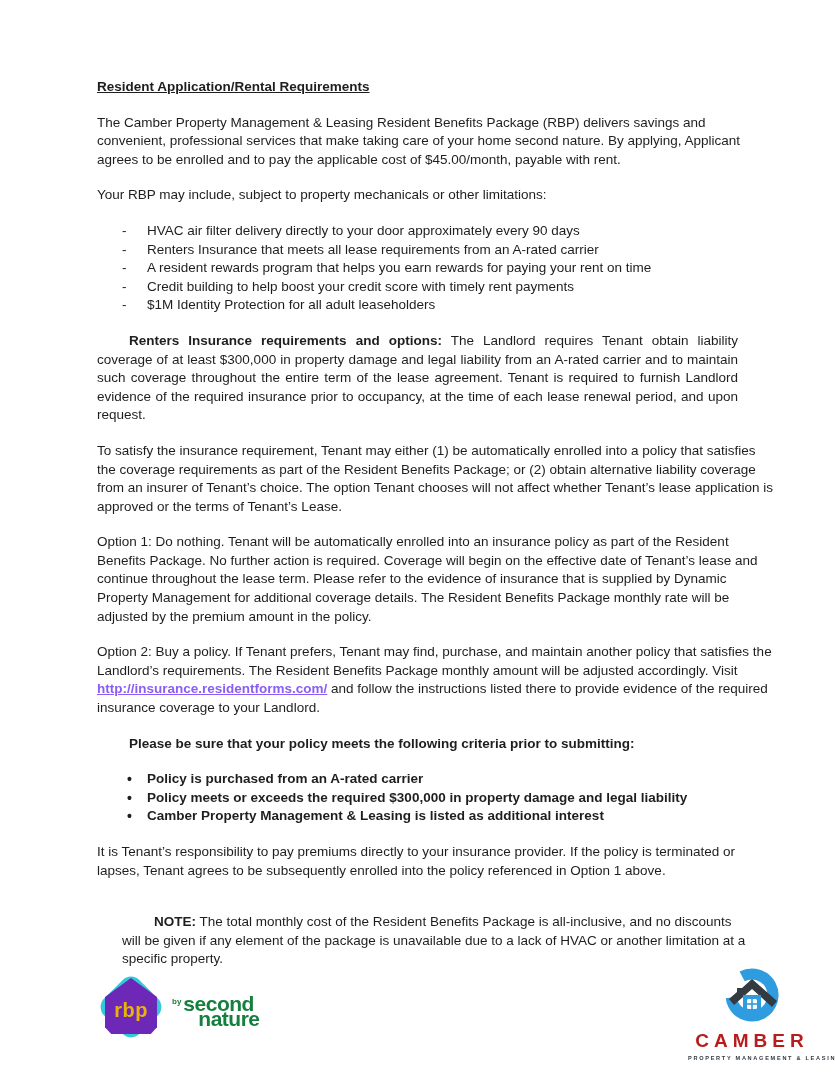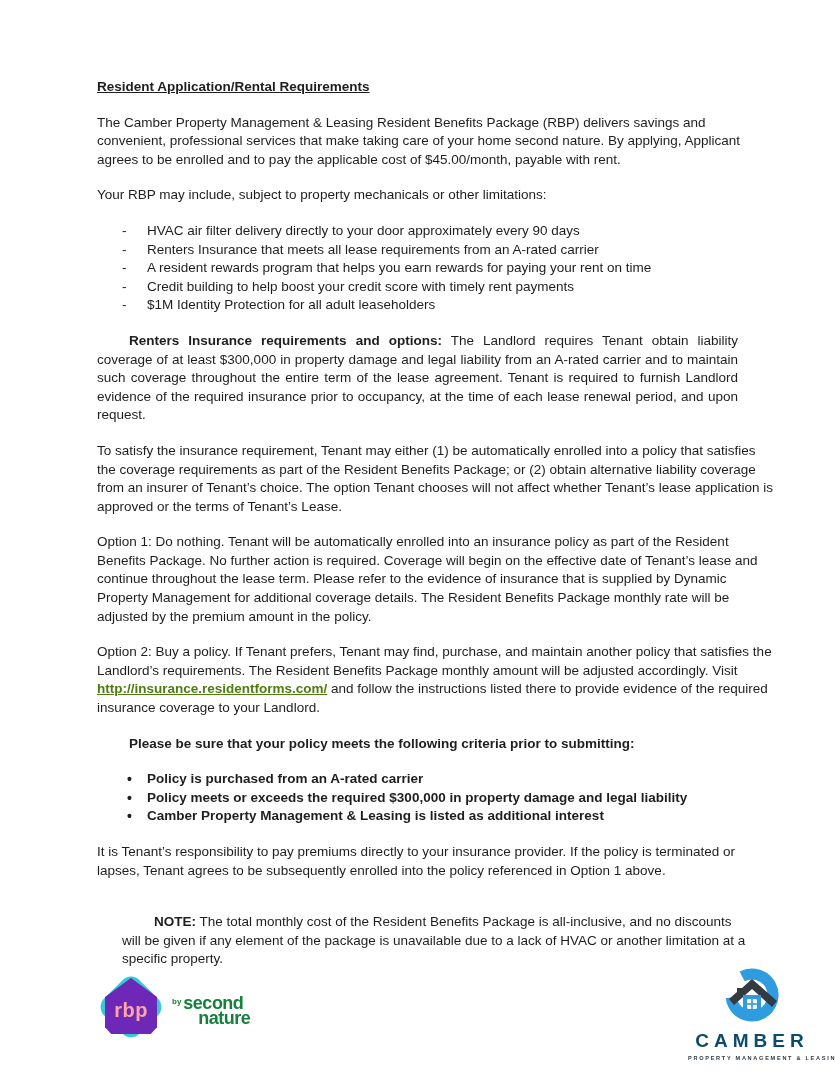--- a/index.html
+++ b/index.html
@@ -39,21 +39,21 @@
   ul.criteria-list { padding-left: 30px; width: 650px; font-weight: bold; }
   ul.criteria-list li { padding-left: 20px; position: relative; }
   ul.criteria-list li::before {
     content: "\2022";
     position: absolute;
     left: 0;
     top: 0;
     font-size: 14px;
   }
   a.doc-link {
-    color: #4d7c0f;
+    color: #8b5cf6;
     font-weight: bold;
     text-decoration: underline;
     cursor: pointer;
   }
   .note-block {
     margin-left: 25px;
     width: 628px;
     margin-top: 33px;
   }
   
@@ -81,54 +81,54 @@
     position: absolute;
     left: 5px; top: 2px;
     width: 52px; height: 56px;
     background: #6d28b8;
     clip-path: polygon(50% 0%, 100% 34%, 100% 88%, 88% 100%, 12% 100%, 0% 88%, 0% 34%);
     display: flex;
     align-items: center;
     justify-content: center;
   }
   .rbp-text {
-    color: #fca5a5;
+    color: #eab308;
     font-weight: bold;
     font-size: 20px;
     letter-spacing: 0.5px;
     margin-top: 8px;
   }
   .sn-wordmark {
     margin-left: 10px;
     color: #15803d;
     display: flex;
   }
   .sn-by {
     font-size: 8px;
     font-weight: bold;
     margin-top: 9px;
     margin-right: 2px;
   }
   .sn-lines {
     font-weight: bold;
-    font-size: 18px;
+    font-size: 21px;
     line-height: 15px;
     letter-spacing: -0.5px;
     margin-top: 8px;
   }
   .sn-line2 { margin-left: 15px; }
   .camber-group {
     position: absolute;
     left: 688px;
     top: 966px;
     width: 128px;
     text-align: center;
   }
   .camber-name {
-    color: #0c4a6e;
+    color: #b91c1c;
     font-weight: bold;
     font-size: 19px;
     letter-spacing: 5px;
     margin-top: 2px;
     white-space: nowrap;
   }
   .camber-tagline {
     color: #333a40;
     font-weight: bold;
     font-size: 5.6px;

